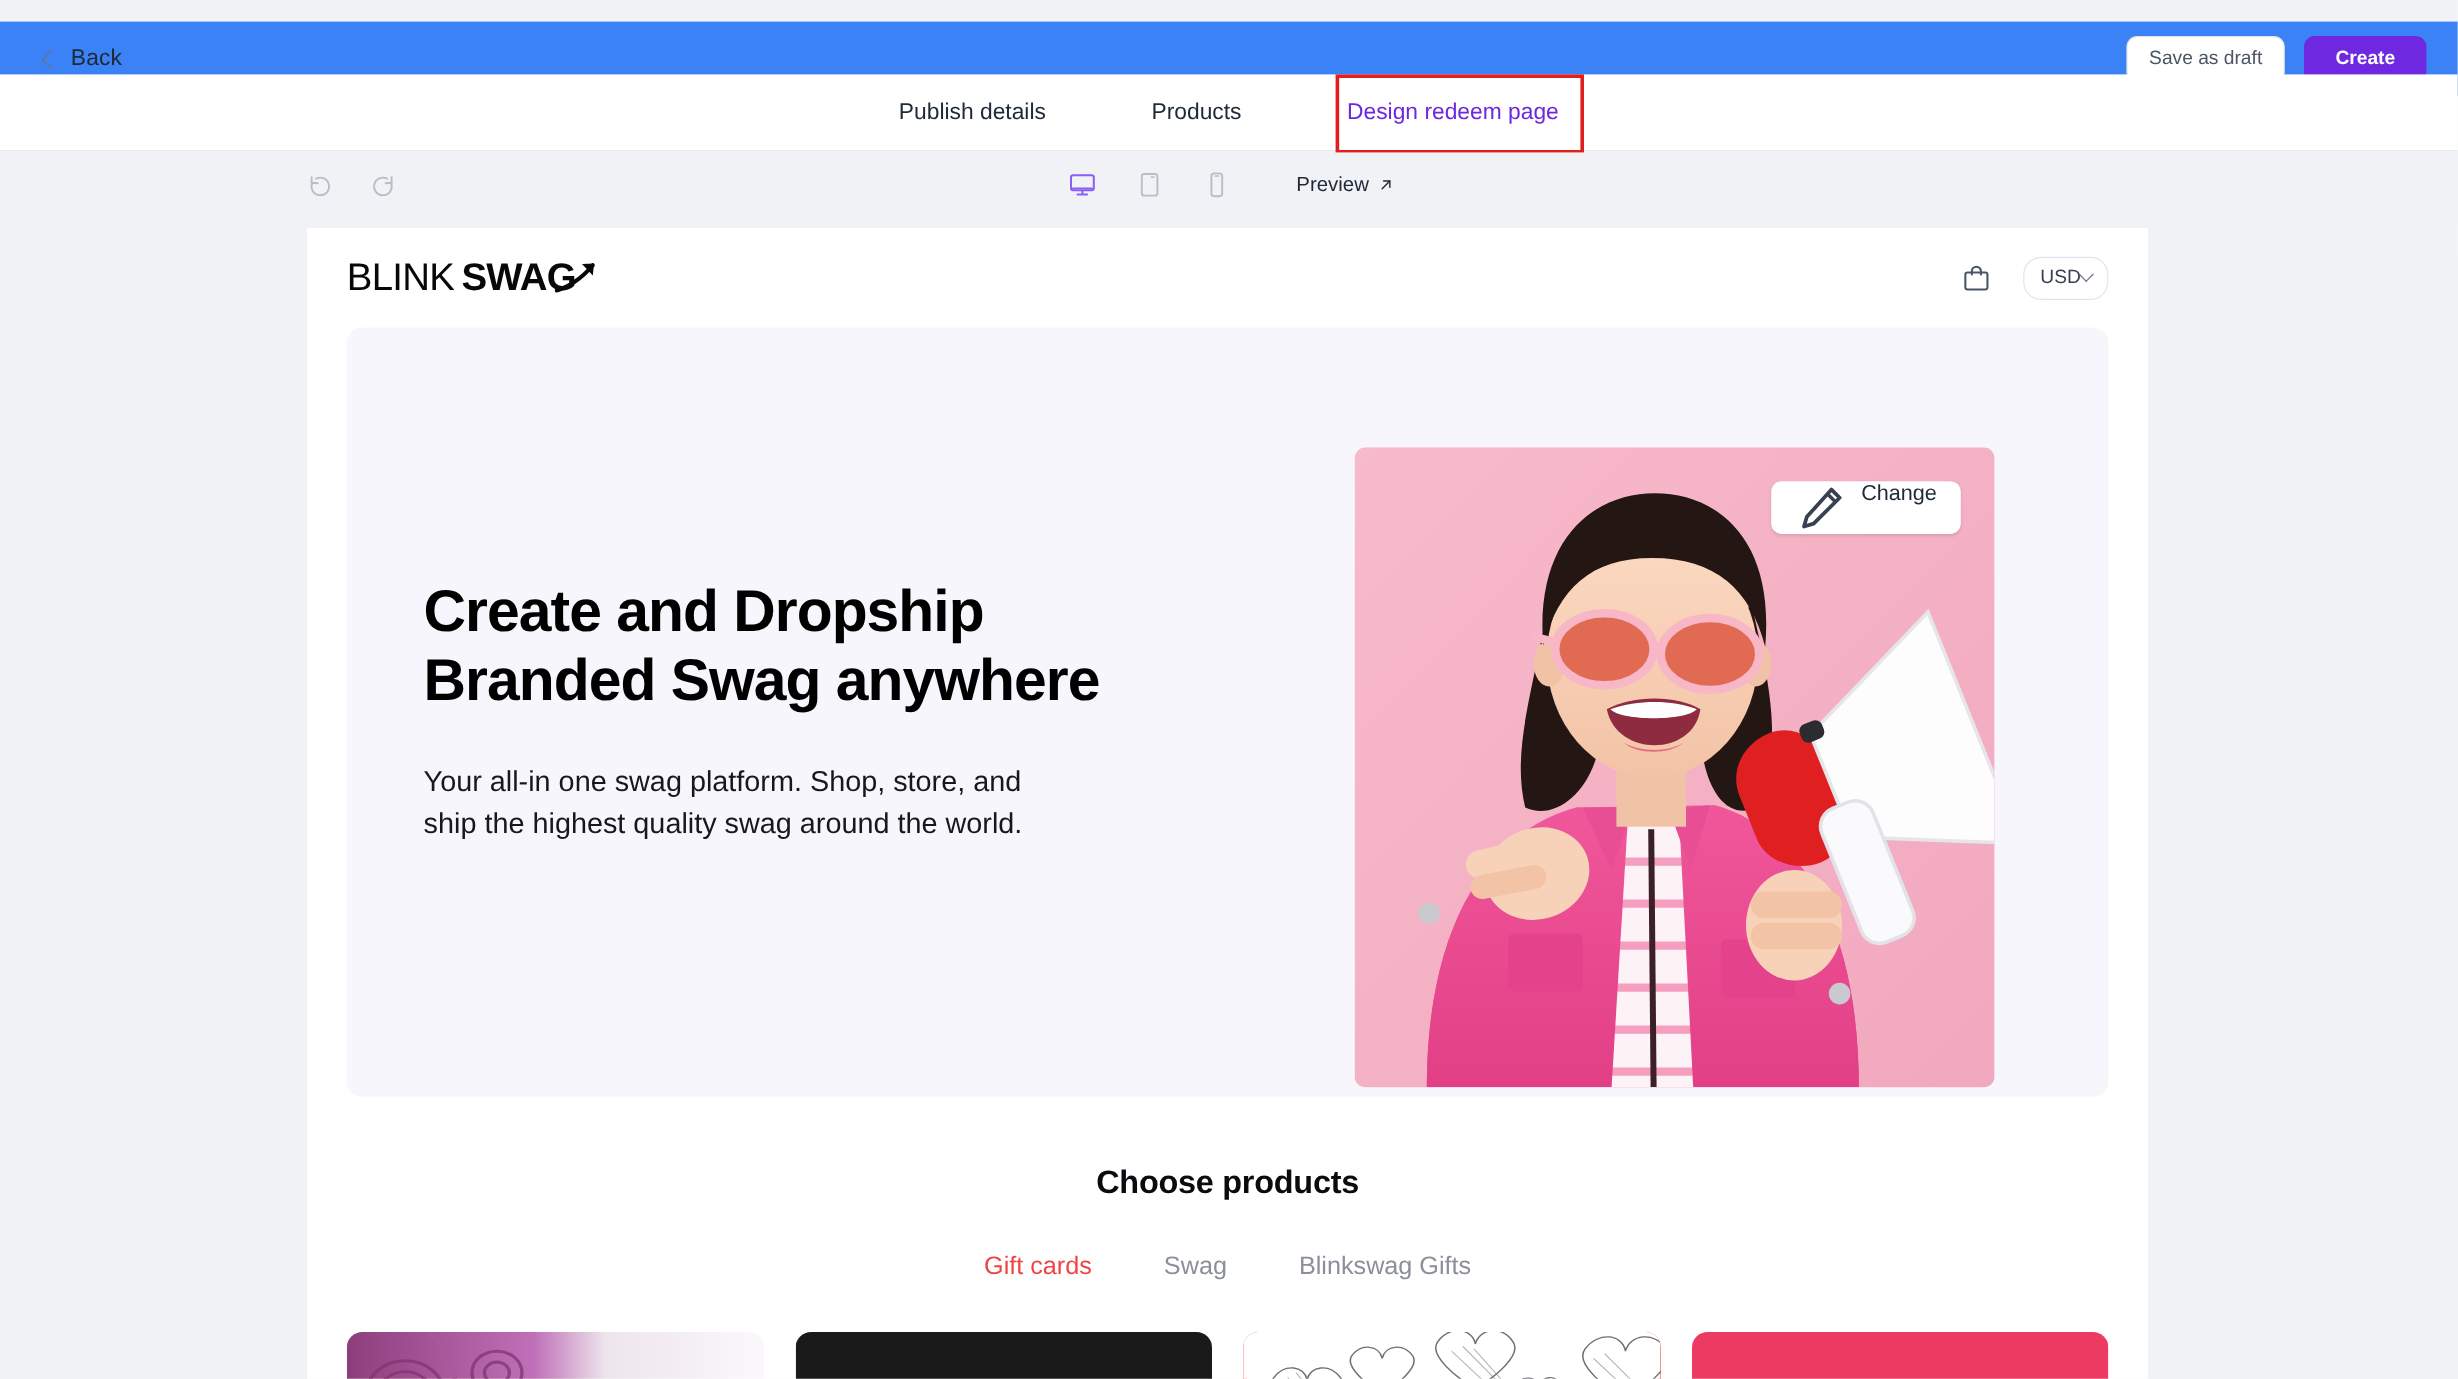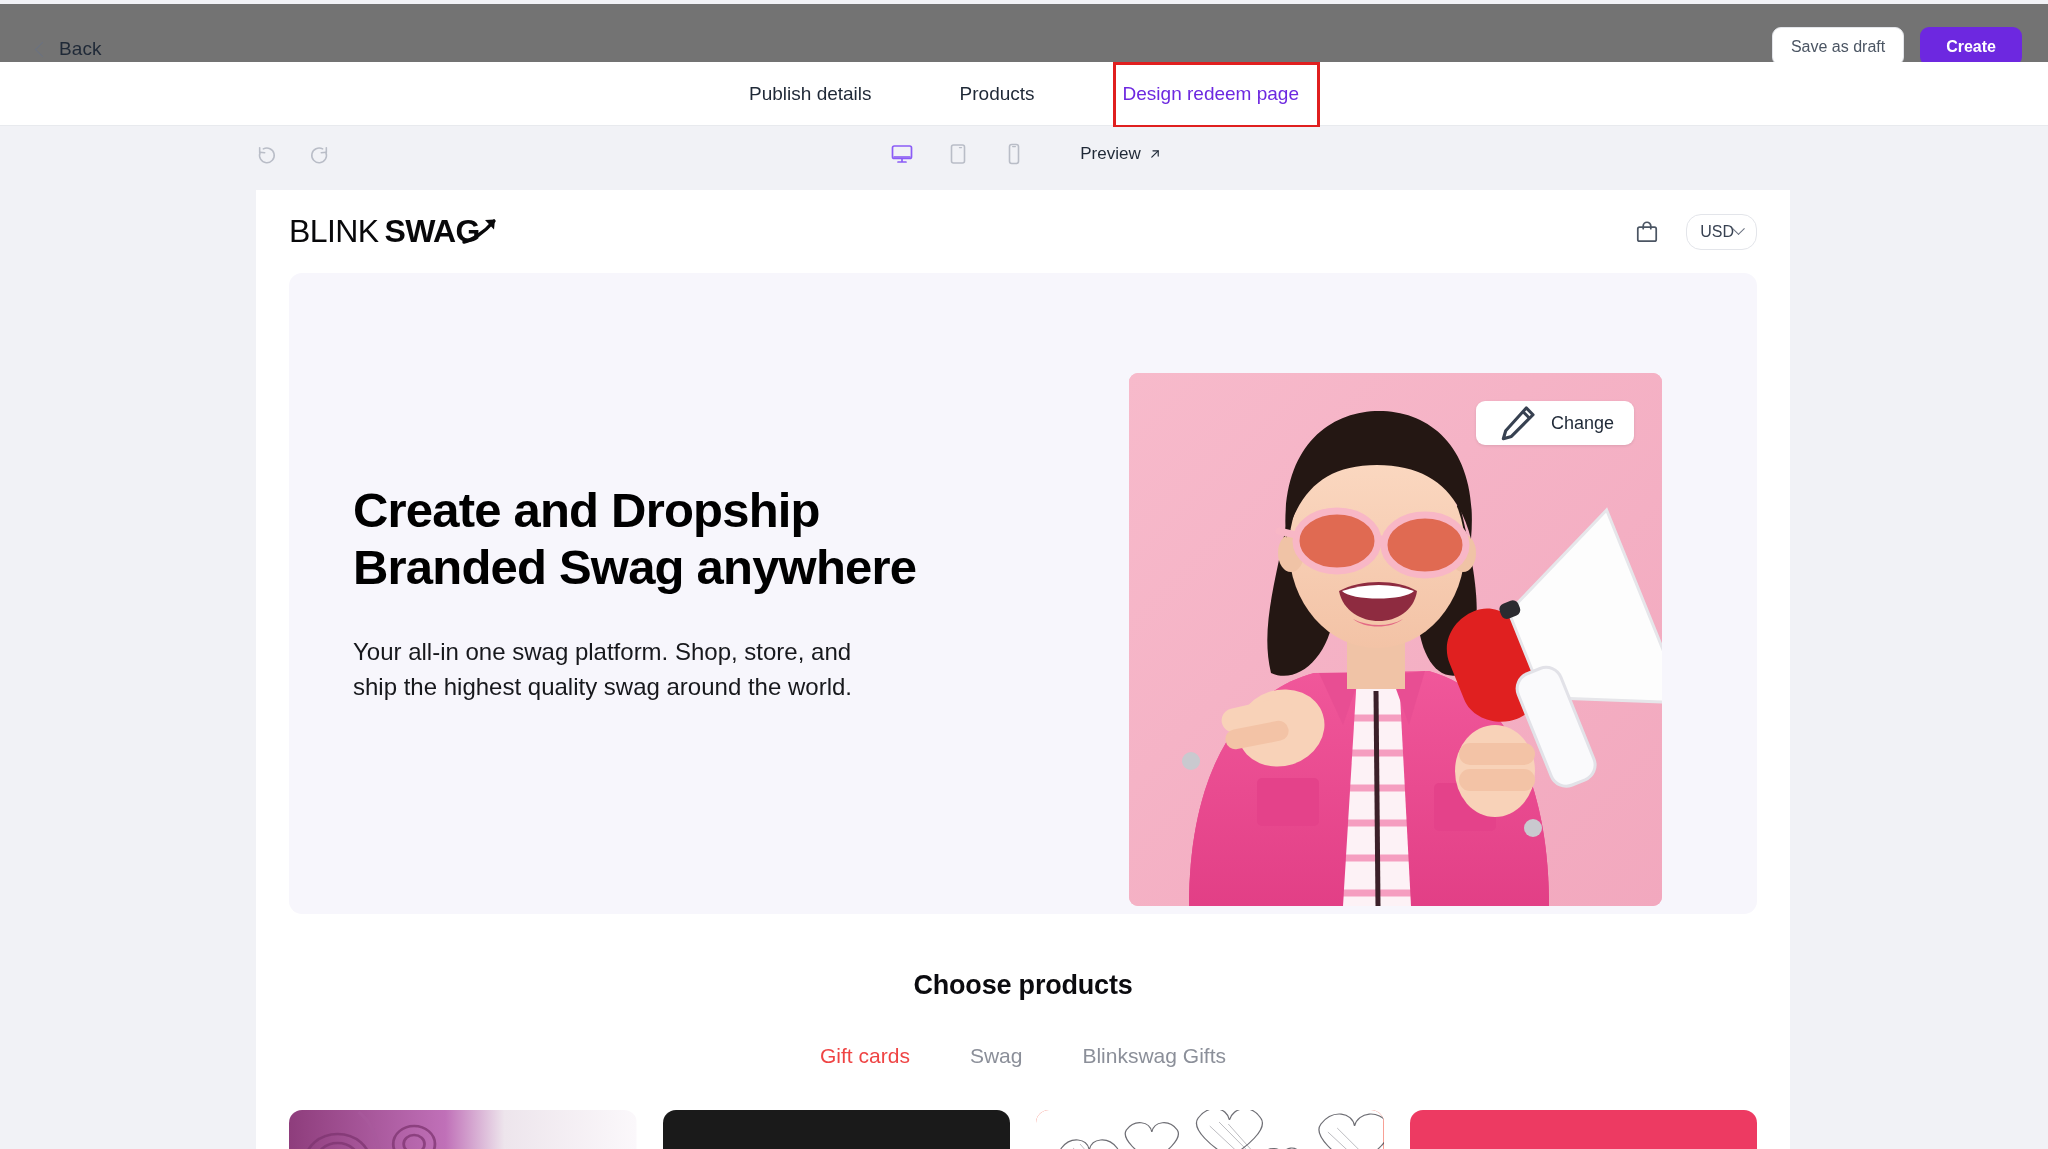--- a/index.html
+++ b/index.html
@@ -9,26 +9,26 @@
     height: 1149px;
     overflow: hidden;
     background: #F1F2F6;
     font-family: "Liberation Sans", sans-serif;
     -webkit-font-smoothing: antialiased;
   }
 
   
   .topbar {
     position: absolute;
-    top: 4px; left: 0;
+    top: 18px; left: 0;
     width: 2048px;
     height: 62px;
-    background: #737373;
-    display: flex;
-    align-items: flex-end;
+    background: #3b82f6;
+    display: flex;
+    align-items: center;
     justify-content: space-between;
     padding: 0 26px 0 26px;
   }
 
   .back-btn {
     display: flex;
     align-items: center;
     gap: 11px;
     padding: 6px 8px;
     cursor: pointer;
@@ -251,21 +251,20 @@
     border-radius: 9px;
     overflow: hidden;
     background: #F6B8C8;
   }
   .hero-media svg { display: block; width: 100%; height: 100%; }
 
   .change-btn {
     position: absolute;
     top: 28px; right: 28px;
     display: flex;
-    align-items: center;
     gap: 11px;
     height: 44px;
     padding: 0 20px;
     background: #ffffff;
     border: none;
     border-radius: 9px;
     font-size: 18px;
     color: #1F2937;
     cursor: pointer;
     font-family: "Liberation Sans", sans-serif;

